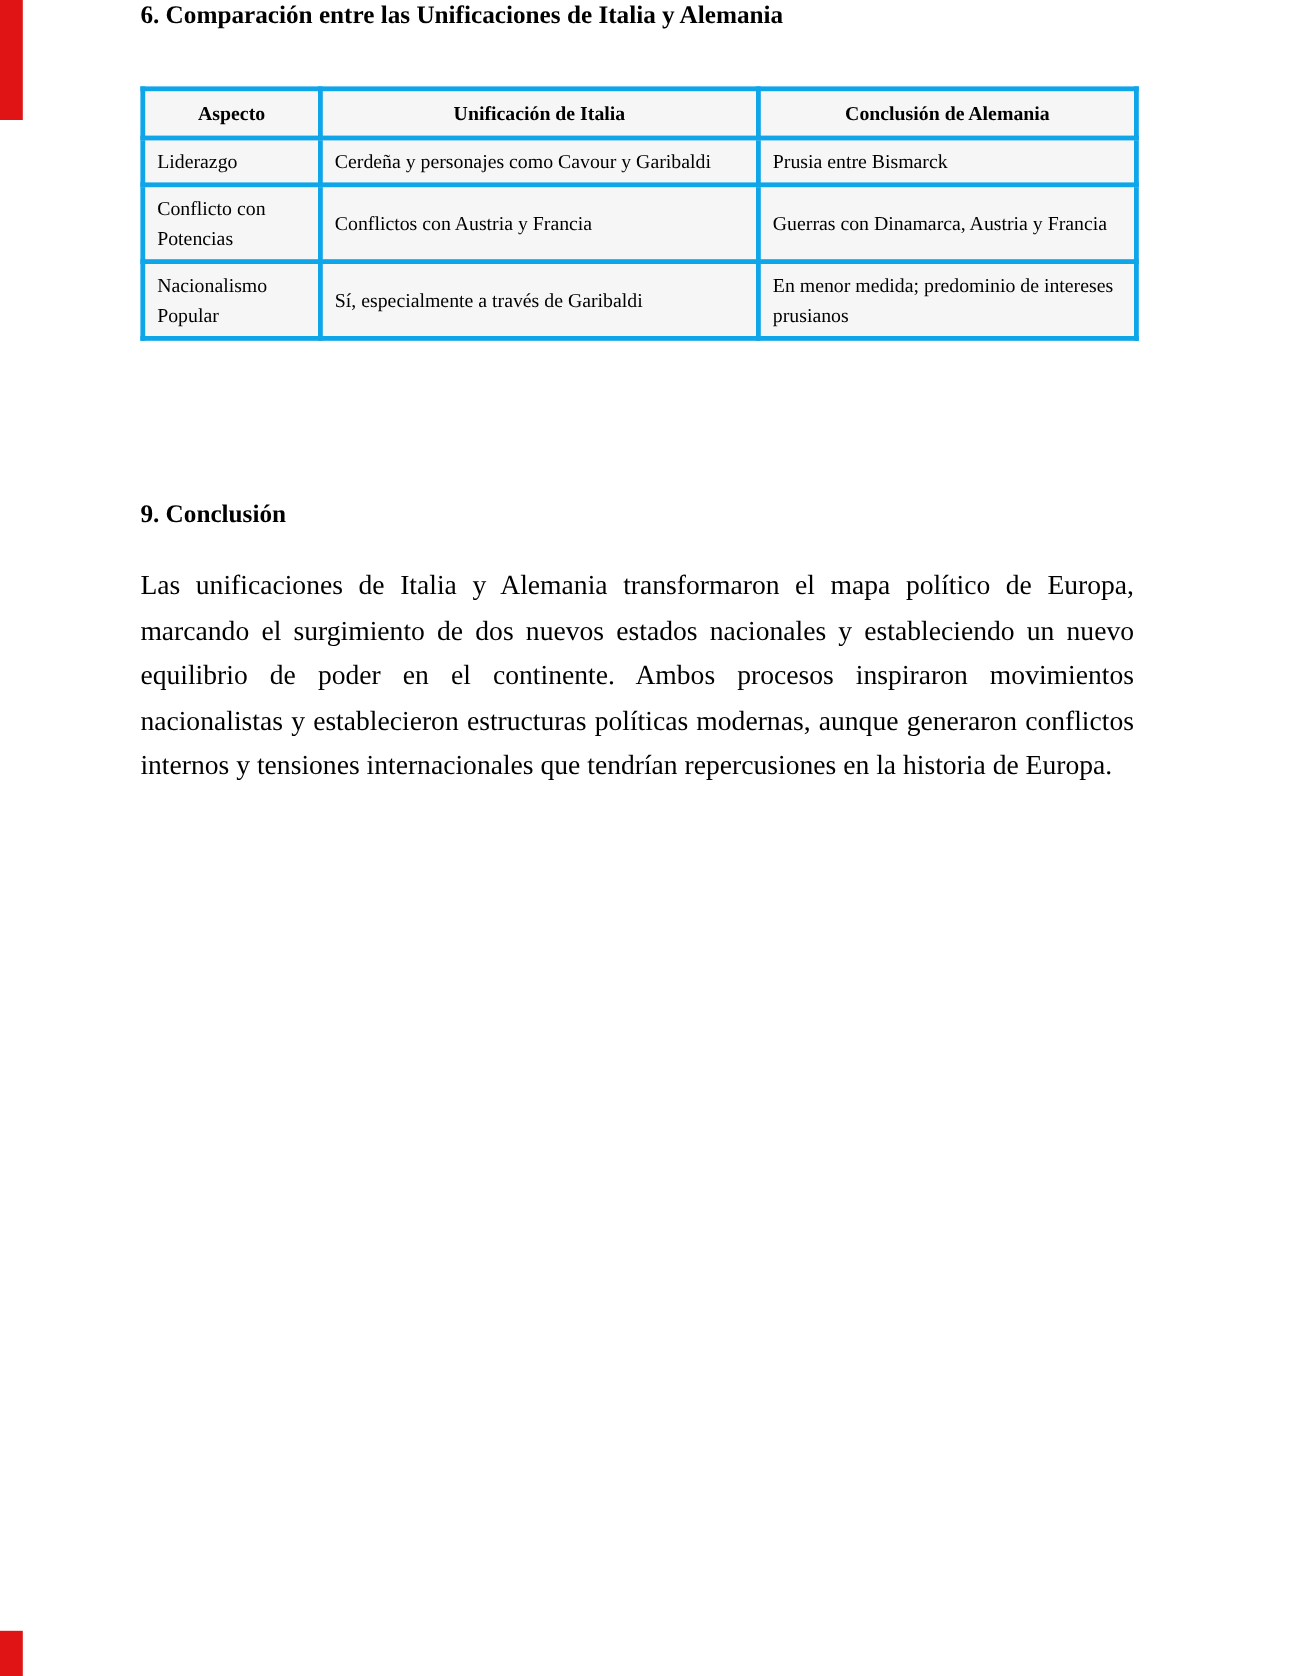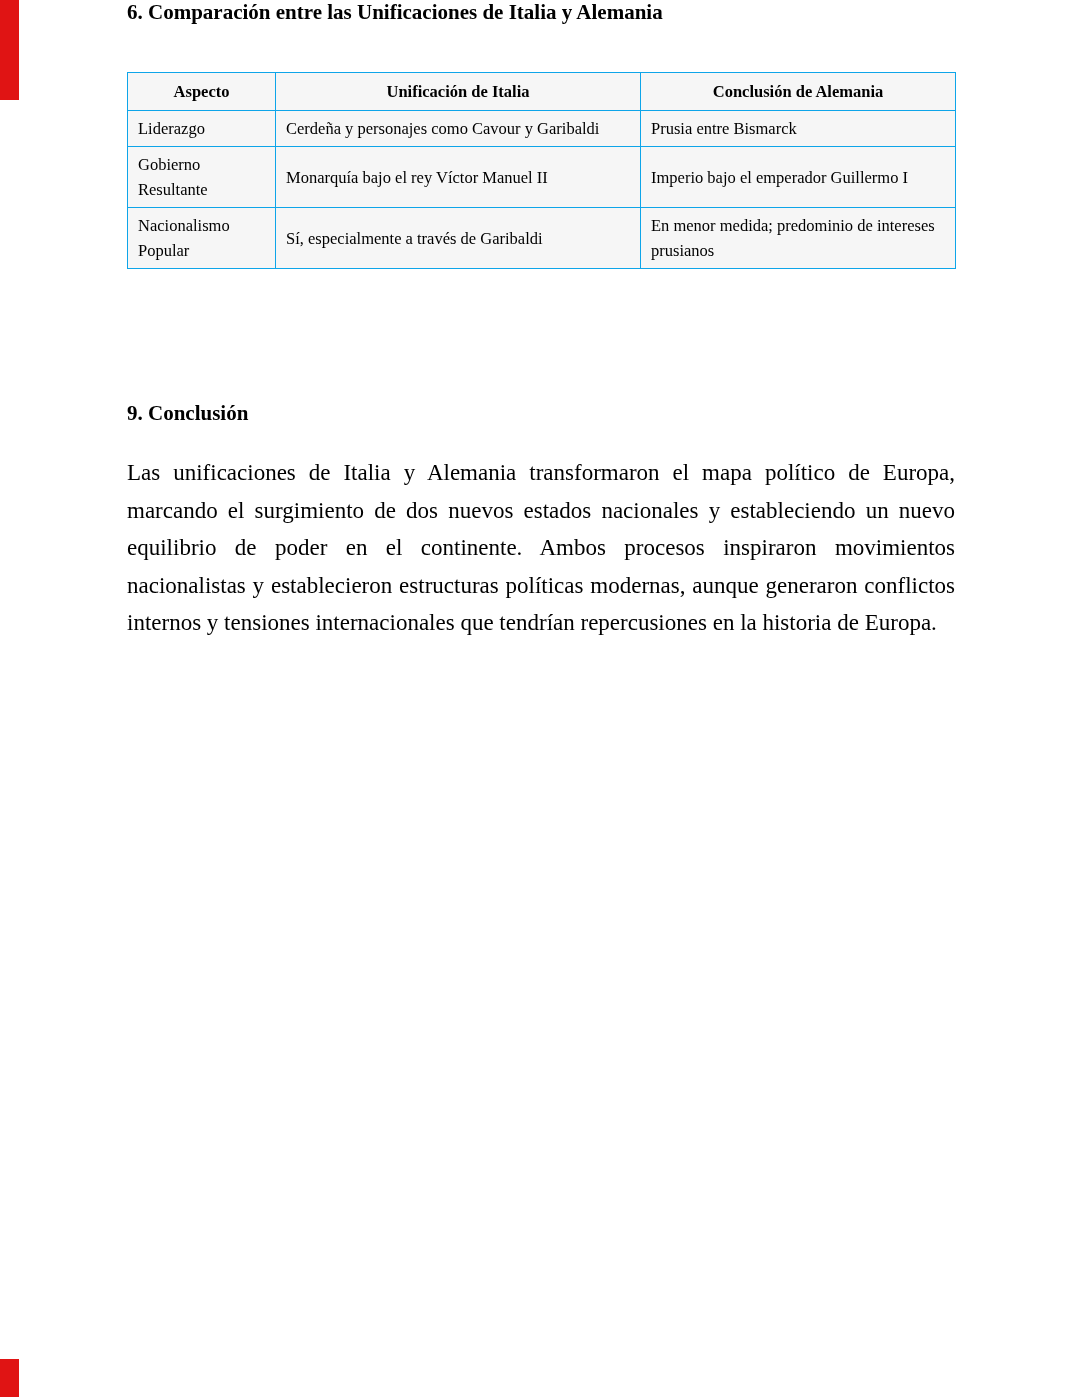--- a/index.html
+++ b/index.html
@@ -19,21 +19,21 @@
     position: absolute;
     left: 0;
     width: 19px;
     background: #e01414;
   }
   .red-bar.top { top: 0; height: 100px; }
   .red-bar.bottom { bottom: 0; height: 38px; }
 
   .content {
     position: absolute;
-    left: 127px;
+    left: 117px;
     top: 0;
     width: 828px;
   }
 
   h2.section-title {
     font-size: 21px;
     font-weight: bold;
     margin: 0;
   }
   .title-6 { margin-top: 131px; }
@@ -41,21 +41,21 @@
 
   table.compare-table {
     border-collapse: collapse;
     width: 828px;
     margin-top: 47px;
     table-layout: fixed;
     font-size: 16.5px;
   }
   table.compare-table th,
   table.compare-table td {
-    border: 1px solid #0ea5e9;
+    border: 4px solid #0ea5e9;
     background: #f6f6f6;
     padding: 5px 10px;
     line-height: 25px;
     vertical-align: middle;
     text-align: left;
     word-wrap: break-word;
   }
   table.compare-table th {
     text-align: center;
     font-weight: bold;
@@ -102,23 +102,23 @@
         <th>Conclusión de Alemania</th>
       </tr>
     </thead>
     <tbody>
       <tr>
         <td class="aspect">Liderazgo</td>
         <td>Cerdeña y personajes como Cavour y Garibaldi</td>
         <td>Prusia entre Bismarck</td>
       </tr>
       <tr>
-        <td class="aspect">Gobierno Resultante</td>
-        <td>Monarquía bajo el rey Víctor Manuel II</td>
-        <td>Imperio bajo el emperador Guillermo I</td>
+        <td class="aspect">Conflicto con Potencias</td>
+        <td>Conflictos con Austria y Francia</td>
+        <td>Guerras con Dinamarca, Austria y Francia</td>
       </tr>
       <tr>
         <td class="aspect">Nacionalismo Popular</td>
         <td>Sí, especialmente a través de Garibaldi</td>
         <td>En menor medida; predominio de intereses prusianos</td>
       </tr>
     </tbody>
   </table>
 
   <div class="spacer-between"></div>

